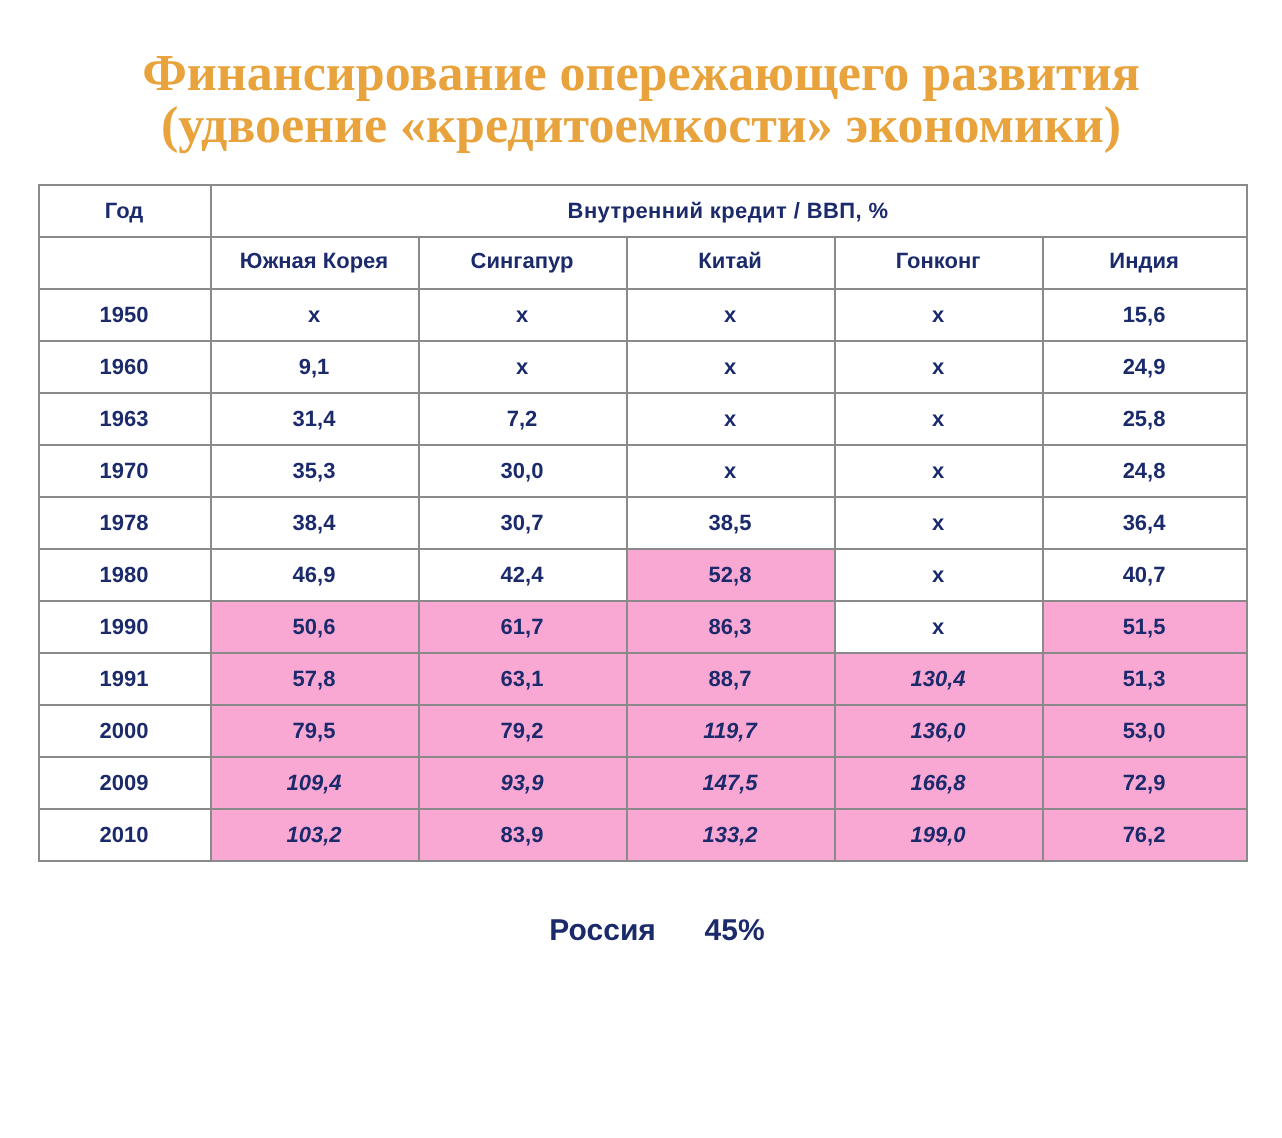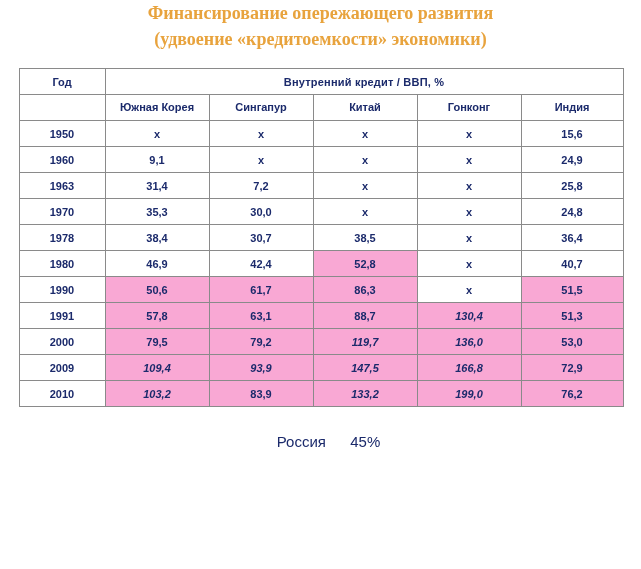--- a/index.html
+++ b/index.html
@@ -11,23 +11,23 @@
     height: 569px;
     background: #ffffff;
     font-family: "Liberation Sans", sans-serif;
     overflow: hidden;
   }
   .title {
     text-align: center;
     color: #e8a33d;
     font-family: "Liberation Serif", serif;
     font-weight: bold;
-    font-size: 18px;
+    font-size: 26px;
     line-height: 26px;
-    padding-top: 0;
+    padding-top: 24px;
     letter-spacing: 0px;
   }
   .title .line2 { display: block; }
 
   .table-wrap {
     margin: 16px auto 0 auto;
     width: 604px;
   }
   table.grid {
     border-collapse: collapse;
@@ -68,21 +68,21 @@
   }
   td.orange {
     color: #f0a000;
     font-style: italic;
   }
   .footer {
     text-align: center;
     margin-top: 26px;
     color: #1b2a6b;
     font-size: 15px;
-    font-weight: normal;
+    font-weight: bold;
     padding-left: 16px;
   }
   .footer .gap { display: inline-block; width: 16px; }
 </style>
 </head>
 <body>
 
 <div class="title">
   <span>Финансирование опережающего развития</span>
   <span class="line2">(удвоение «кредитоемкости» экономики)</span>

